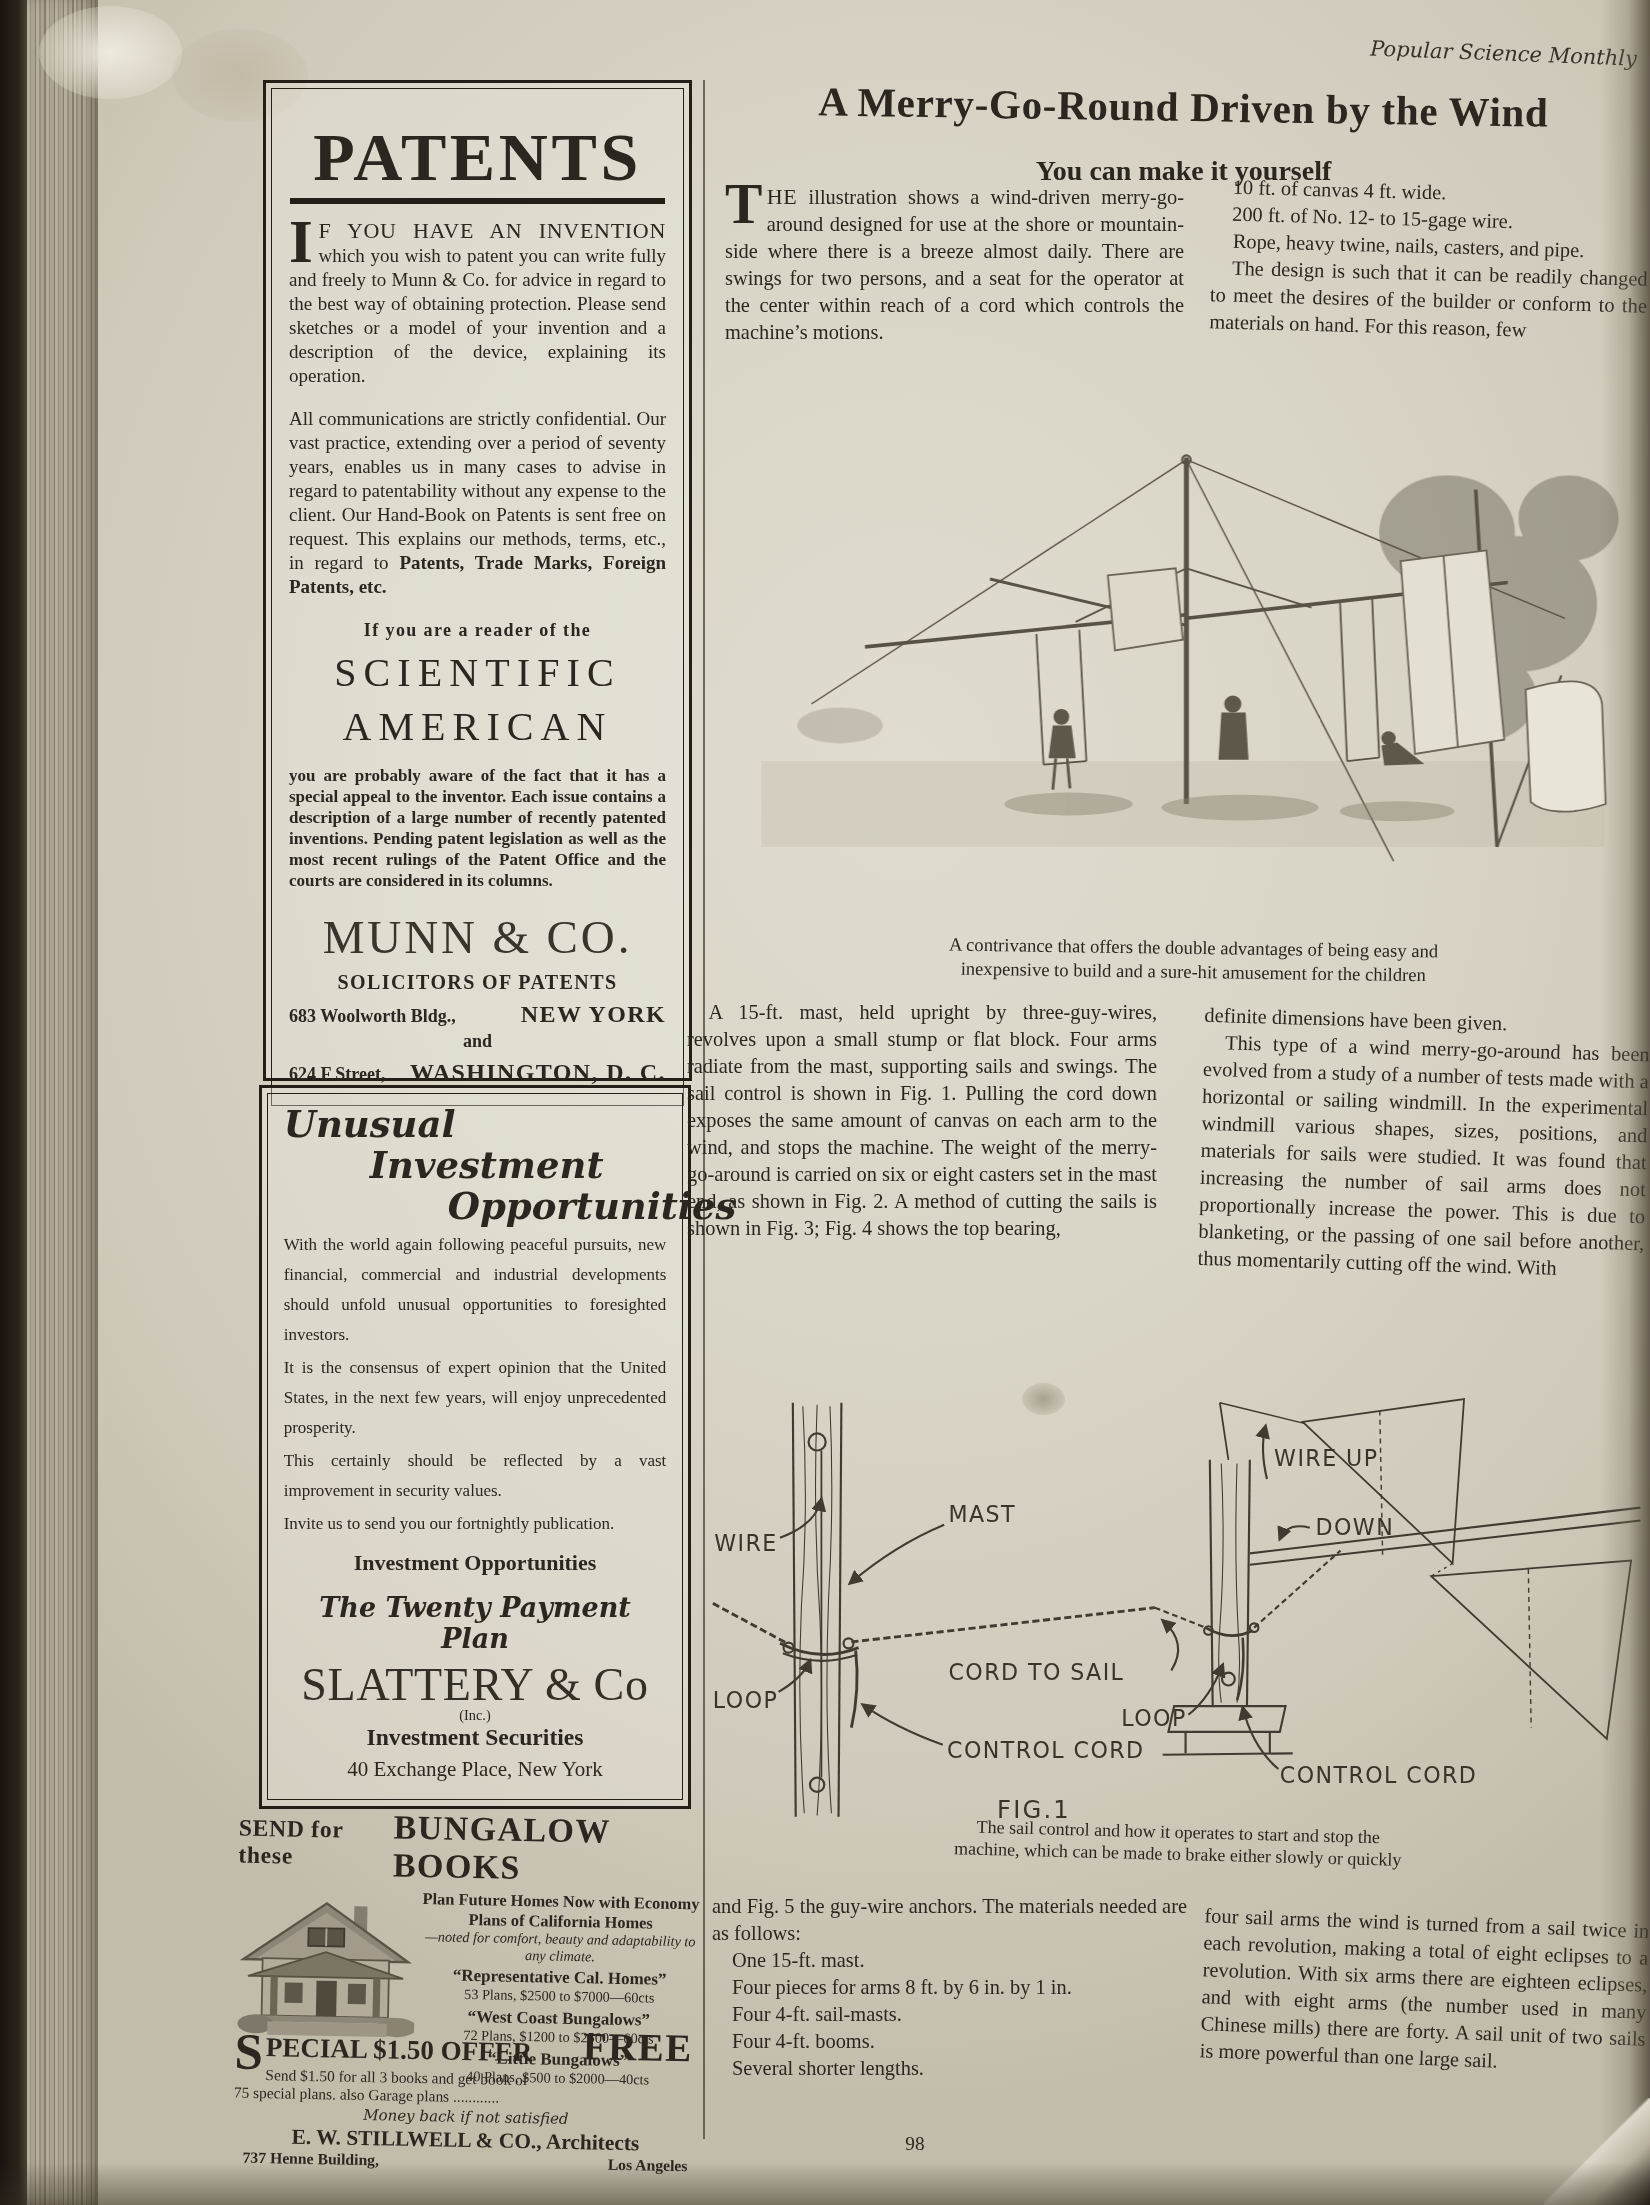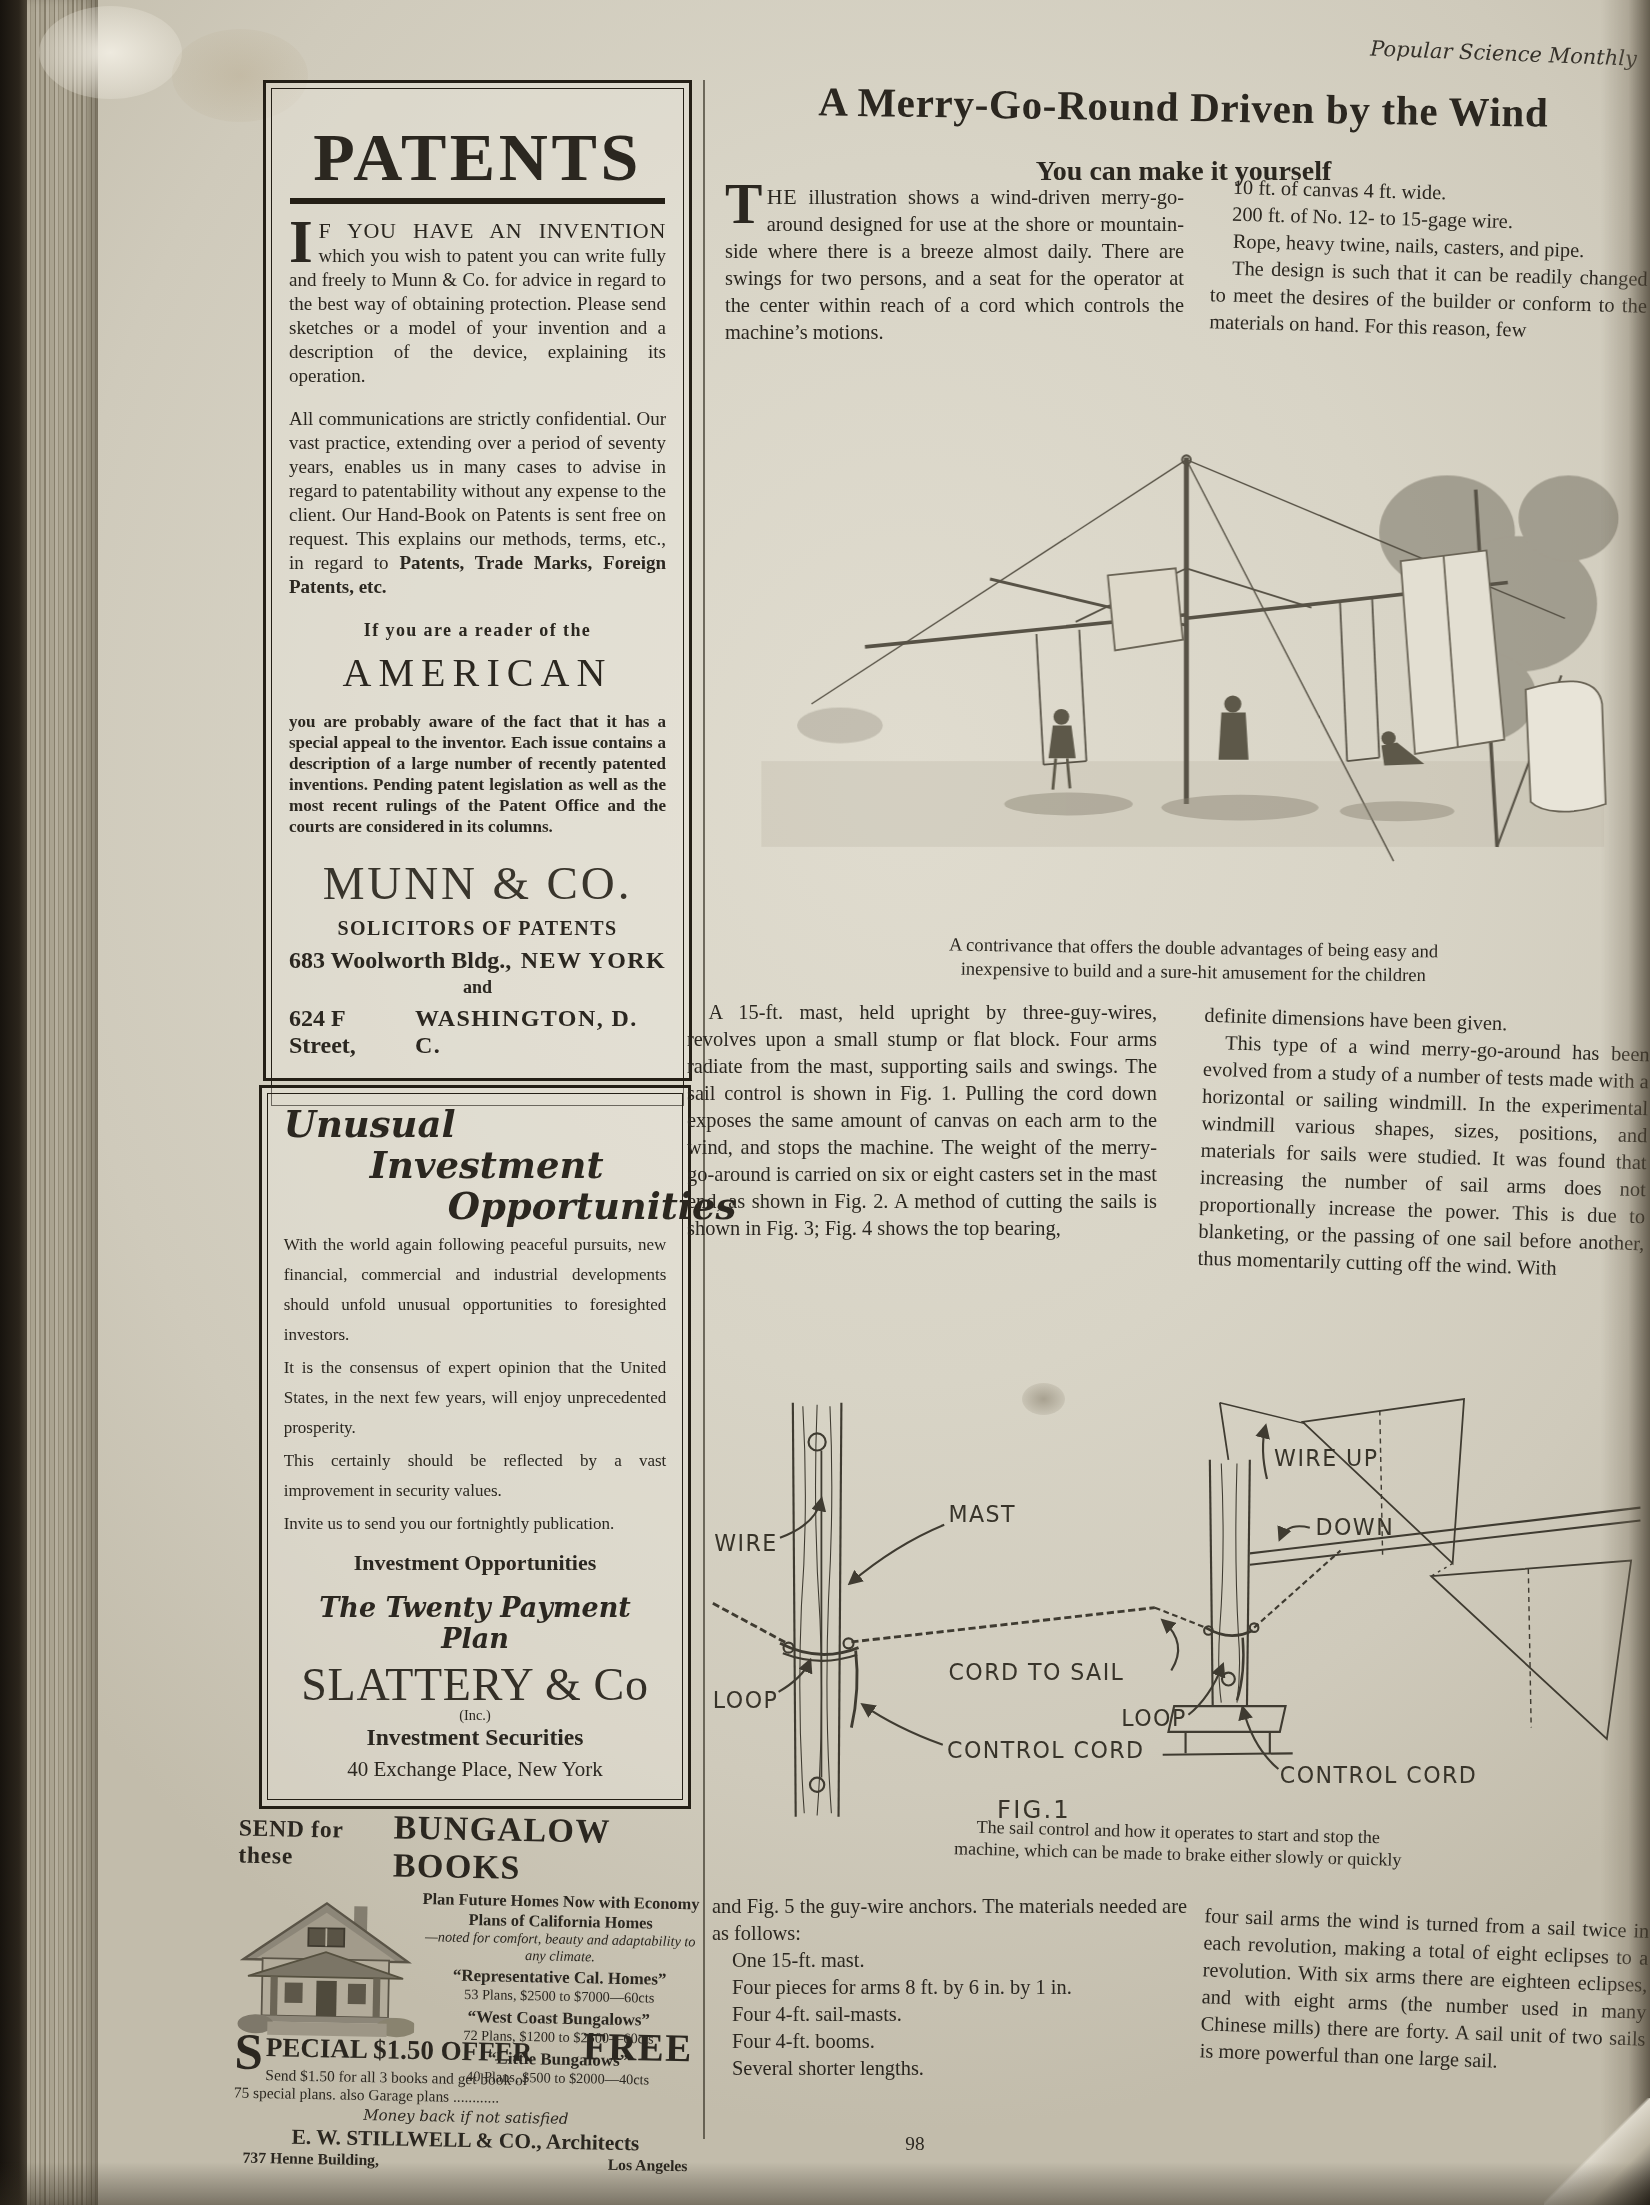--- a/index.html
+++ b/index.html
@@ -36,21 +36,21 @@
   .pat-p{font-size:19px;line-height:24px;}
   .dropcap{float:left;font-size:61px;line-height:46px;font-weight:bold;padding-right:5.7px;}
   .leadcaps{font-size:22px;letter-spacing:0.7px;}
   .pat-p2{margin-top:18.6px;}
   .reader{font-size:18px;font-weight:bold;text-align:center;margin-top:21.4px;letter-spacing:1.4px;}
   .sciam{font-size:40px;text-align:center;letter-spacing:7.1px;line-height:44px;margin-top:10px;font-weight:500;}
   .sci-para{font-size:17px;line-height:21px;font-weight:bold;margin-top:15.7px;}
   .munn{font-size:47px;text-align:center;letter-spacing:2.9px;margin-top:18.6px;color:#39352c;}
   .solic{font-size:20px;font-weight:bold;text-align:center;letter-spacing:1.4px;margin-top:7.1px;}
   .addr-row{display:flex;justify-content:space-between;align-items:baseline;margin-top:7.1px;}
-  .addr-sm{font-size:24px;font-weight:bold;}
+  .addr-sm{font-size:18px;font-weight:bold;}
   .addr-lg{font-size:24px;font-weight:bold;letter-spacing:1.4px;}
   .addr-and{text-align:center;font-size:18px;font-weight:bold;margin-top:2.9px;}
 
   
   .invest-box{left:259px;top:1085px;width:426px;height:718px;}
   .inv-inner{border:1.4px solid #241f16;margin:5px;padding:10px 15.7px;height:calc(100% - 33px);}
   .inv-h{font-family:"DejaVu Serif",serif;font-style:italic;font-weight:bold;font-size:37px;line-height:41px;}
   .inv-h2{padding-left:86px;}
   .inv-h3{padding-left:164px;}
   .inv-p{font-size:17px;line-height:30px;margin-top:3px;}
@@ -112,20 +112,21 @@
   <div class="abs stain2"></div>
   <div class="abs rule-v"></div>
 
   <div class="abs adbox patents-box">
     <div class="adbox-inner">
       <div class="patents-title">PATENTS</div>
       <div class="patents-rule"></div>
       <p class="pat-p just"><span class="dropcap">I</span><span class="leadcaps">F YOU HAVE AN INVENTION</span><span> which you wish to patent you can write fully and freely to Munn &amp; Co. for advice in regard to the best way of obtaining protection. Please send sketches or a model of your invention and a description of the device, explaining its operation.</span></p>
       <p class="pat-p just pat-p2"><span>All communications are strictly confidential. Our vast practice, extending over a period of seventy years, enables us in many cases to advise in regard to patentability without any expense to the client. Our Hand-Book on Patents is sent free on request. This explains our methods, terms, etc., in regard to </span><strong>Patents, Trade Marks, Foreign Patents, etc.</strong></p>
       <div class="reader">If you are a reader of the</div>
+      <div class="sciam">SCIENTIFIC</div>
       <div class="sciam">AMERICAN</div>
       <p class="sci-para just">you are probably aware of the fact that it has a special appeal to the inventor. Each issue contains a description of a large number of recently patented inventions. Pending patent legislation as well as the most recent rulings of the Patent Office and the courts are considered in its columns.</p>
       <div class="munn">MUNN &amp; CO.</div>
       <div class="solic">SOLICITORS OF PATENTS</div>
       <div class="addr-row">
         <span class="addr-sm">683 Woolworth Bldg.,</span>
         <span class="addr-lg">NEW YORK</span>
       </div>
       <div class="addr-and">and</div>
       <div class="addr-row">

